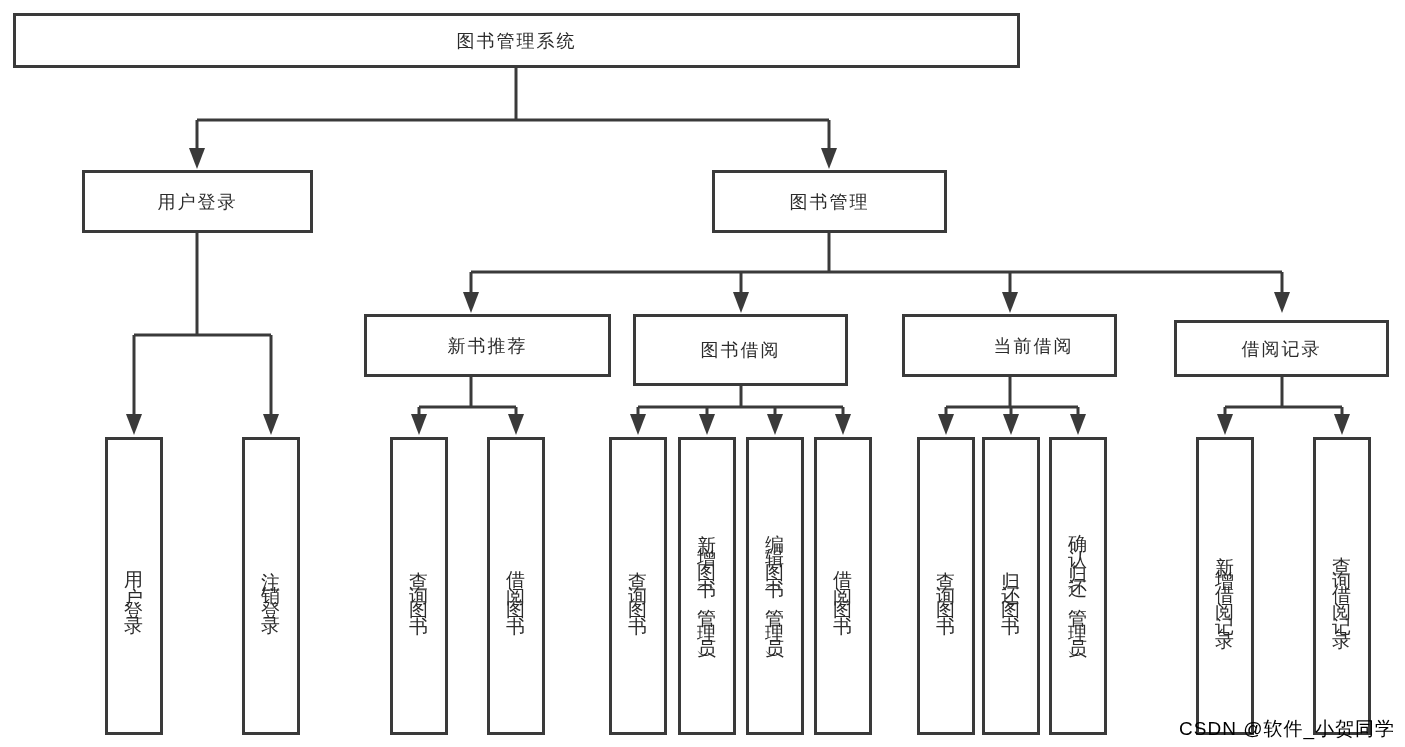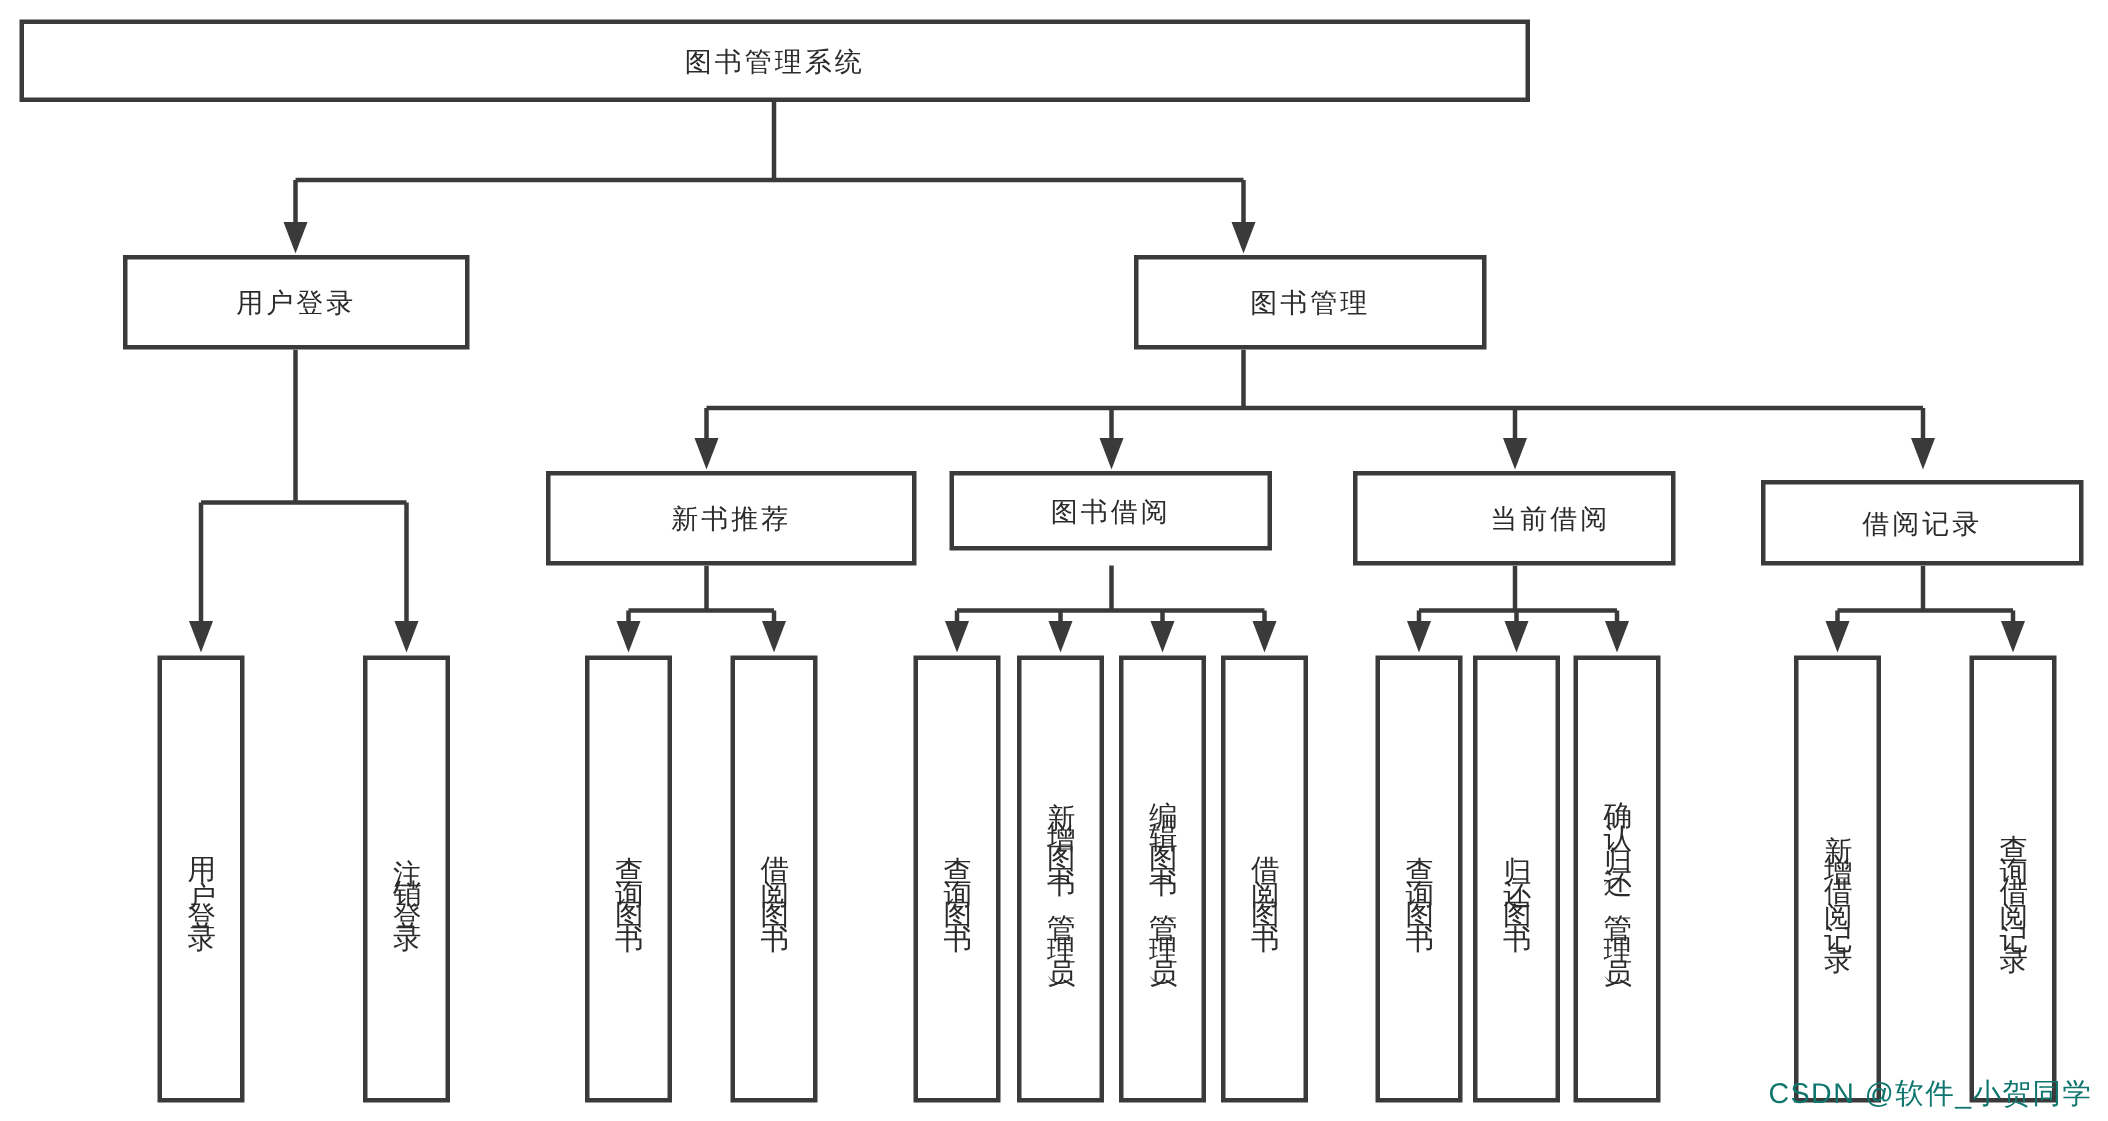--- a/index.html
+++ b/index.html
@@ -56,21 +56,21 @@
     font-size: 19px;
     line-height: 1;
     letter-spacing: 15px;
     white-space: nowrap;
   }
   .watermark {
     position: absolute;
     right: 10px;
     bottom: 5px;
     font-size: 19px;
-    color: #0f766e;
+    color: #000000;
     letter-spacing: 1px;
     z-index: 3;
   }
 </style>
 </head>
 <body>
 
 <div class="canvas">
 
   <svg class="connectors" viewBox="0 0 1405 747" xmlns="http://www.w3.org/2000/svg">
@@ -142,28 +142,28 @@
     </g>
   </svg>
 
   <div class="node" style="left:13px; top:13px; width:1007px; height:55px;">
     <span>图书管理系统</span>
   </div>
 
   <div class="node" style="left:82px; top:170px; width:231px; height:63px;">
     <span>用户登录</span>
   </div>
-  <div class="node" style="left:712px; top:170px; width:235px; height:63px;margin-left:44px;">
+  <div class="node" style="left:712px; top:170px; width:235px; height:63px;">
     <span>图书管理</span>
   </div>
 
   <div class="node" style="left:364px; top:314px; width:247px; height:63px;">
     <span>新书推荐</span>
   </div>
-  <div class="node" style="left:633px; top:314px; width:215px; height:53px;">
+  <div class="node" style="left:633px; top:314px; width:215px; height:72px;">
     <span>图书借阅</span>
   </div>
   <div class="node" style="left:902px; top:314px; width:215px; height:63px;padding-left:48px;">
     <span>当前借阅</span>
   </div>
   <div class="node" style="left:1174px; top:320px; width:215px; height:57px;">
     <span>借阅记录</span>
   </div>
 
   <div class="leaf" style="left:105px;">

